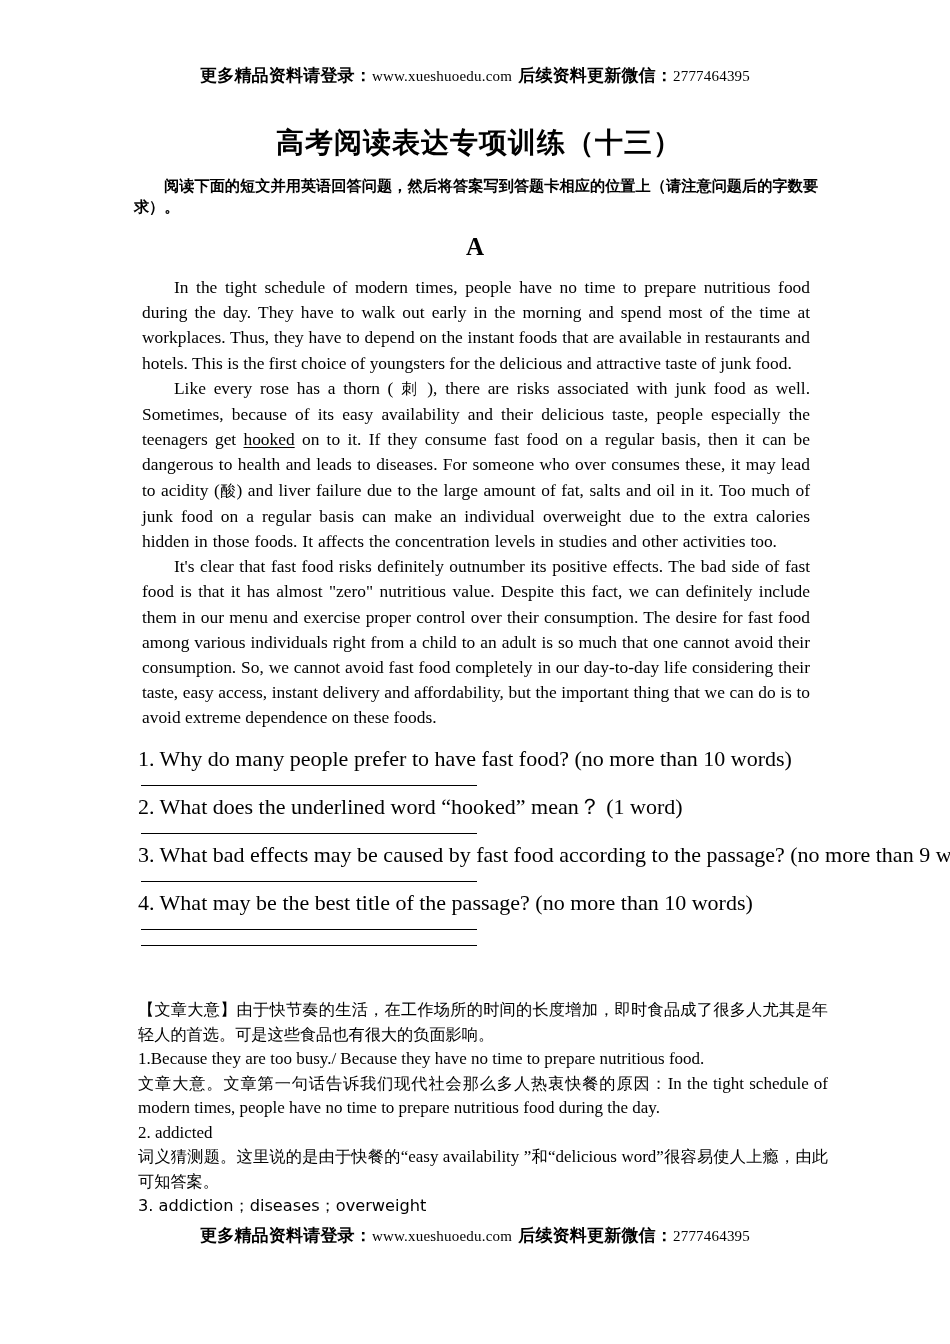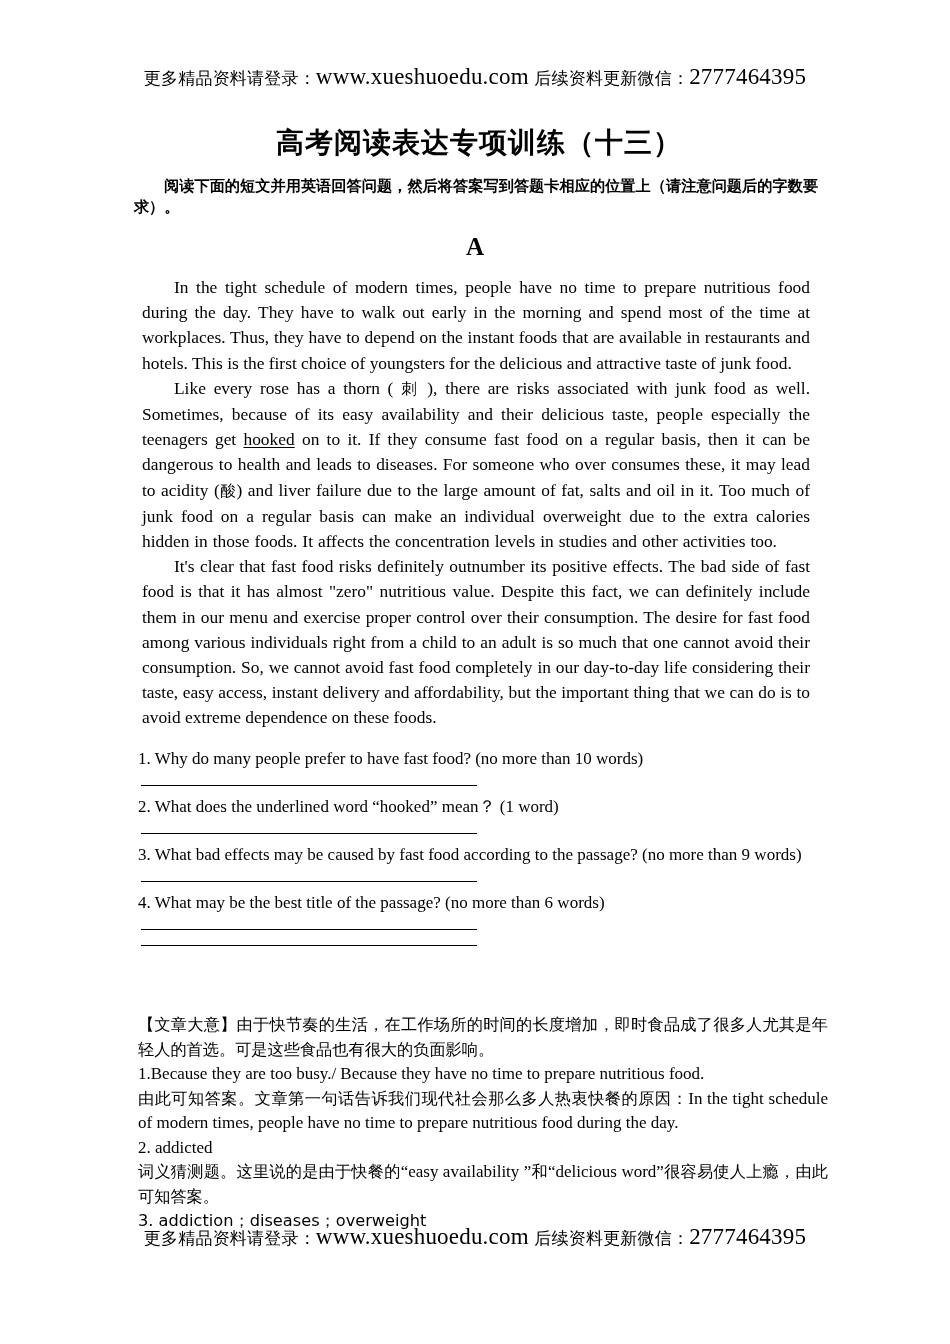--- a/index.html
+++ b/index.html
@@ -29,24 +29,25 @@
     left: 0;
     width: 950px;
     text-align: center;
     font-size: 17.5px;
     letter-spacing: 0.2px;
     white-space: nowrap;
   }
   .running-line .cn {
     font-family: "DejaVu Sans", "Liberation Sans", sans-serif;
     font-size: 17px;
+    font-weight: bold;
   }
   .running-line .url {
     font-family: "Liberation Serif", serif;
-    font-size: 23px;
+    font-size: 15px;
   }
   #page-header { top: 64px; }
   #page-footer { top: 1224px; }
 
   
   .doc-title {
     position: absolute;
     top: 124px;
     left: 4px;
     width: 950px;
@@ -112,21 +113,21 @@
 
   
   .questions {
     position: absolute;
     top: 748px;
     left: 138px;
     width: 690px;
   }
   .q-item { margin-bottom: 0; }
   .q-text {
-    font-size: 17px;
+    font-size: 22px;
     line-height: 22px;
     white-space: nowrap;
   }
   .answer-rule {
     width: 336px;
     height: 0;
     border-bottom: 1.4px solid #000;
     margin: 15px 0 10px 3px;
   }
 
@@ -136,21 +137,20 @@
     top: 998px;
     left: 138px;
     width: 690px;
   }
   .explanation .cn-line {
     font-family: "DejaVu Sans", "Liberation Sans", sans-serif;
     font-size: 16.2px;
     line-height: 24.5px;
     text-align: justify;
     text-align-last: left;
-    margin-top: 15px;
   }
   .explanation .en-line {
     font-family: "Liberation Serif", serif;
     font-size: 17px;
     line-height: 24.5px;
     text-align: justify;
     text-align-last: left;
   }
   .explanation .mixed {
     font-family: "DejaVu Sans", "Liberation Sans", sans-serif;
@@ -192,32 +192,32 @@
     </div>
     <div class="q-item">
       <div class="q-text">2.  What does the underlined word “hooked” mean？ (1 word)</div>
       <div class="answer-rule"></div>
     </div>
     <div class="q-item">
       <div class="q-text">3. What bad effects may be caused by fast food according to the passage? (no more than 9 words)</div>
       <div class="answer-rule"></div>
     </div>
     <div class="q-item">
-      <div class="q-text">4. What may be the best title of the passage? (no more than 6 words)</div>
+      <div class="q-text">4. What may be the best title of the passage? (no more than 10 words)</div>
       <div class="answer-rule"></div>
     </div>
     <div class="q-item">
       <div class="answer-rule"></div>
     </div>
   </div>
 
   <div class="explanation">
     <div class="cn-line"><span>【文章大意】</span><span>由于快节奏的生活，在工作场所的时间的长度增加，即时食品成了很多人尤其是年轻人的首选。可是这些食品也有很大的负面影响。</span></div>
     <div class="en-line">1.Because they are too busy./ Because they have no time to prepare nutritious food.</div>
-    <div class="mixed"><span>由此可知答案。文章第一句话告诉我们现代社会那么多人热衷快餐的原因：</span><span class="en">In the tight schedule of modern times, people have no time to prepare nutritious food during the day.</span></div>
+    <div class="mixed"><span>文章大意。文章第一句话告诉我们现代社会那么多人热衷快餐的原因：</span><span class="en">In the tight schedule of modern times, people have no time to prepare nutritious food during the day.</span></div>
     <div class="en-line">2. addicted</div>
     <div class="mixed"><span>词义猜测题。这里说的是由于快餐的</span><span class="en">“easy availability ”</span><span>和</span><span class="en">“delicious word”</span><span>很容易使人上瘾，由此可知答案。</span></div>
     <div class="mixed">3. addiction；diseases；overweight</div>
   </div>
 
   <div class="running-line" id="page-footer">
     <span class="cn">更多精品资料请登录：</span><span class="url">www.xueshuoedu.com</span><span class="cn"> 后续资料更新微信：</span><span class="url">2777464395</span>
   </div>
 
 </div>

